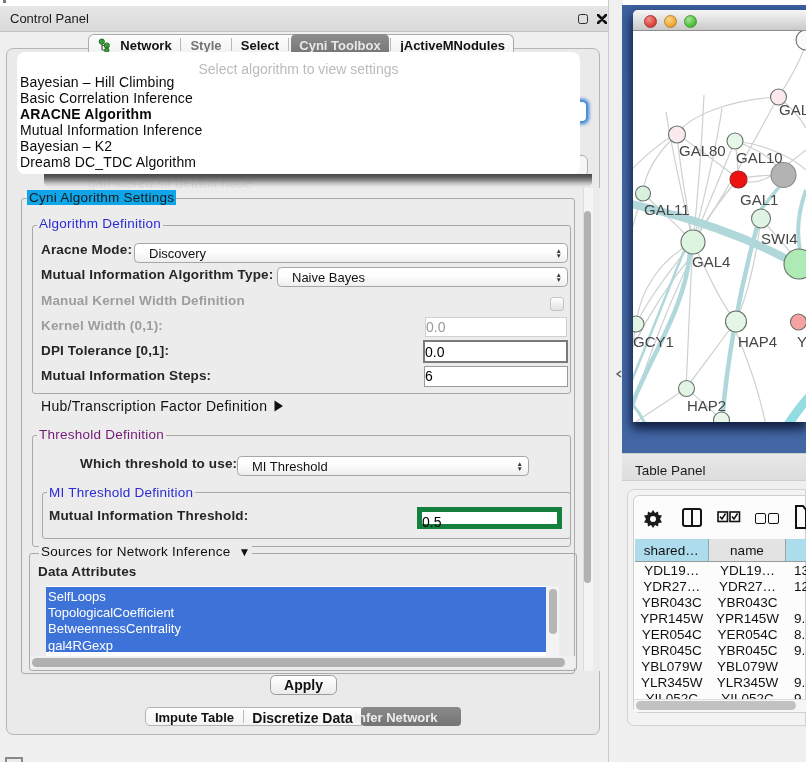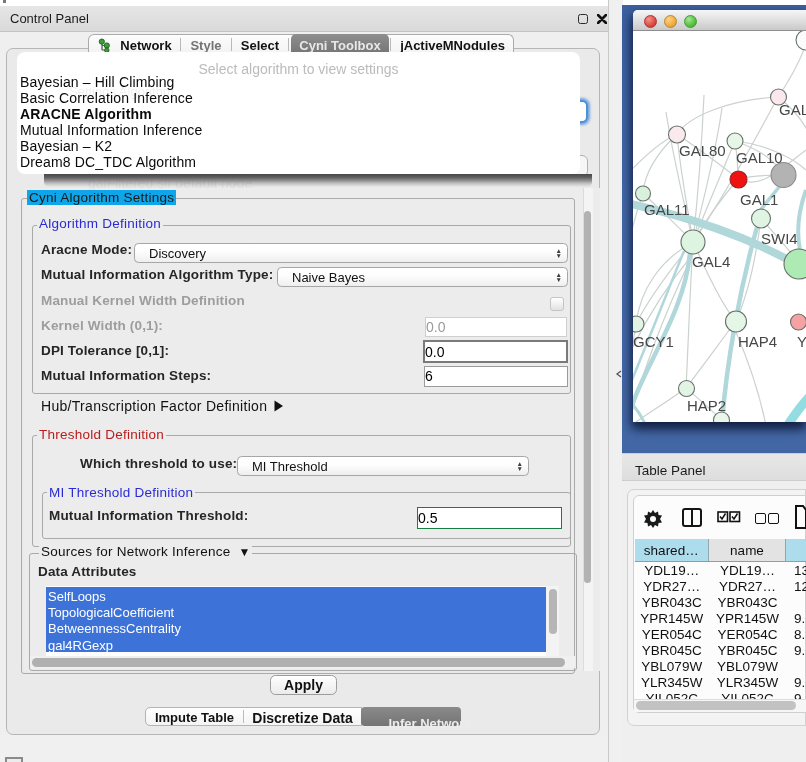--- a/index.html
+++ b/index.html
@@ -82,31 +82,31 @@
 <div class="tfield" style="left:423px;top:340px;width:145px;height:23px;border:2px solid #7a7a7a;box-sizing:border-box;color:#000;line-height:20px;padding-right:5px;">0.0</div>
 <div class="lbl abs" style="left:41px;top:368px;">Mutual Information Steps:</div>
 <div class="tfield" style="left:424px;top:366px;width:144px;height:21px;border:1px solid #9b9b9b;box-sizing:border-box;color:#000;line-height:19px;padding-right:5px;">6</div>
 
 <div class="abs" style="left:41px;top:398px;font-size:14px;letter-spacing:0.3px;color:#111;">Hub/Transcription Factor Definition</div>
 <svg class="abs" style="left:272.5px;top:400px;" width="11" height="12" viewBox="0 0 11 12">
     <path d="M1.5 0.5 L10 6 L1.5 11.5 Z" fill="#111"></path>
   </svg>
 
 <div class="grp" style="left:32px;top:435px;width:537px;height:110px;"></div>
-<div class="gtitle abs" style="left:37px;top:427px;color:#b91c1c;background:#ececec;position:absolute;">Threshold Definition</div>
+<div class="gtitle abs" style="left:37px;top:427px;color:#701a75;background:#ececec;position:absolute;">Threshold Definition</div>
 <div class="lbl abs" style="left:80px;top:456px;">Which threshold to use:</div>
 <div class="combo" style="left:237px;top:456px;width:290px;">
   <span class="ctext">MI Threshold</span>
   <span class="carr">▲<br>▼</span>
 </div>
 
 <div class="grp" style="left:42px;top:492px;width:527px;height:45px;"></div>
 <div class="gtitle abs" style="left:47px;top:484.5px;color:#2b2bd5;background:#ececec;position:absolute;">MI Threshold Definition</div>
 <div class="lbl abs" style="left:49px;top:508px;">Mutual Information Threshold:</div>
-<div class="tfield" style="left:417px;top:507px;width:145px;height:22px;border:1px solid #15803d;box-sizing:border-box;color:#000;line-height:20px;padding-right:6px;">0.5</div>
+<div class="tfield" style="left:417px;top:507px;width:145px;height:22px;border:5px solid #15803d;box-sizing:border-box;color:#000;line-height:20px;padding-right:6px;">0.5</div>
 
 <div class="grp" style="left:29px;top:553px;width:546px;height:116px;"></div>
 <div class="gtitle abs" style="left:39px;top:544px;color:#111;background:#ececec;">Sources for Network Inference <span style="font-size:12px;letter-spacing:0;margin-left:4px;">▼</span></div>
 <div class="lbl abs" style="left:38px;top:564px;">Data Attributes</div>
 
 <div class="abs" style="left:46px;top:586px;width:500px;height:70px;background:#fff;"></div>
 <div class="abs" style="left:46px;top:587px;width:500px;height:65px;background:#3d72d8;"></div>
 <div class="abs" style="left:48px;top:589px;font-size:13px;color:#fff;line-height:16.2px;">SelfLoops<br>TopologicalCoefficient<br>BetweennessCentrality<br>gal4RGexp</div>
 <div class="abs" style="left:546px;top:586px;width:13px;height:70px;background:#f3f3f3;"></div>
 <div class="abs" style="left:548.5px;top:589px;width:8px;height:45px;background:#b6b6b6;border-radius:4px;"></div>
@@ -114,21 +114,21 @@
 <div class="abs" style="left:30px;top:656px;width:545px;height:12px;background:#f0f0f0;"></div>
 <div class="abs" style="left:32px;top:657.5px;width:533px;height:9px;background:#b0b0b0;border-radius:4.5px;"></div>
 
 <div class="abs" style="left:270px;top:675px;width:67px;height:20px;border:1px solid #9c9c9c;border-radius:5.5px;background:linear-gradient(180deg,#ffffff,#ebebeb);box-sizing:border-box;text-align:center;font-size:14px;font-weight:600;color:#111;line-height:18px;">Apply</div>
 
 <div class="abs" style="left:145px;top:707px;width:217px;height:19px;background:linear-gradient(180deg,#fefefe,#f4f4f4);border:1px solid #b4b4b4;border-radius:5px 0 0 5px;box-sizing:border-box;"></div>
 <div class="abs" style="left:243px;top:710px;width:1px;height:13px;background:#bbb;"></div>
 <div class="abs" style="left:361px;top:707px;width:100px;height:19px;background:linear-gradient(180deg,#8a8a8a,#747474);border-radius:4px;"></div>
 <div class="abs" style="left:146px;top:710px;width:97px;text-align:center;font-size:13px;font-weight:bold;color:#111;">Impute Table</div>
 <div class="abs" style="left:244px;top:710px;width:117px;text-align:center;font-size:14px;font-weight:bold;color:#111;">Discretize Data</div>
-<div class="abs" style="left:376px;top:710px;width:108px;text-align:center;font-size:13px;font-weight:bold;color:#ececec;margin-top:6px;">Infer Network</div>
+<div class="abs" style="left:342px;top:710px;width:108px;text-align:center;font-size:13px;font-weight:bold;color:#ececec;">Infer Network</div>
 
 <div class="abs" style="left:5px;top:757px;width:18px;height:14px;border:2px solid #8a8a8a;background:#ececec;box-sizing:border-box;"></div>
 
 <div class="abs" style="left:560px;top:100px;width:28px;height:23px;border:2px solid #4f8fd5;border-radius:6px;background:#fff;box-shadow:0 0 2.5px 1.5px rgba(90,150,220,0.8);box-sizing:border-box;"></div>
 <div class="abs" style="left:560px;top:155px;width:28px;height:22px;border:1px solid #b0b0b0;border-radius:6px;background:#f6f6f6;box-sizing:border-box;"></div>
 
 <div class="abs" style="left:44px;top:173.5px;width:548px;height:13px;border-radius:0 0 5px 5px;background:linear-gradient(180deg,#474747 0%,#5e5e5e 25%,#8e8e8e 50%,#c0c0c0 72%,rgba(232,232,232,0) 100%);"></div>
 <div class="abs" style="left:17px;top:52px;width:563px;height:121.5px;background:#ffffff;border-radius:8px;"></div>
 <div class="abs" style="left:88px;top:160px;font-size:14px;color:rgba(120,120,120,0.10);margin-top:15px;">galFiltered.sif default node</div>
 <div class="abs" style="left:69px;top:84px;font-size:13px;color:rgba(120,120,120,0.12);">Settings Algorithm</div>

